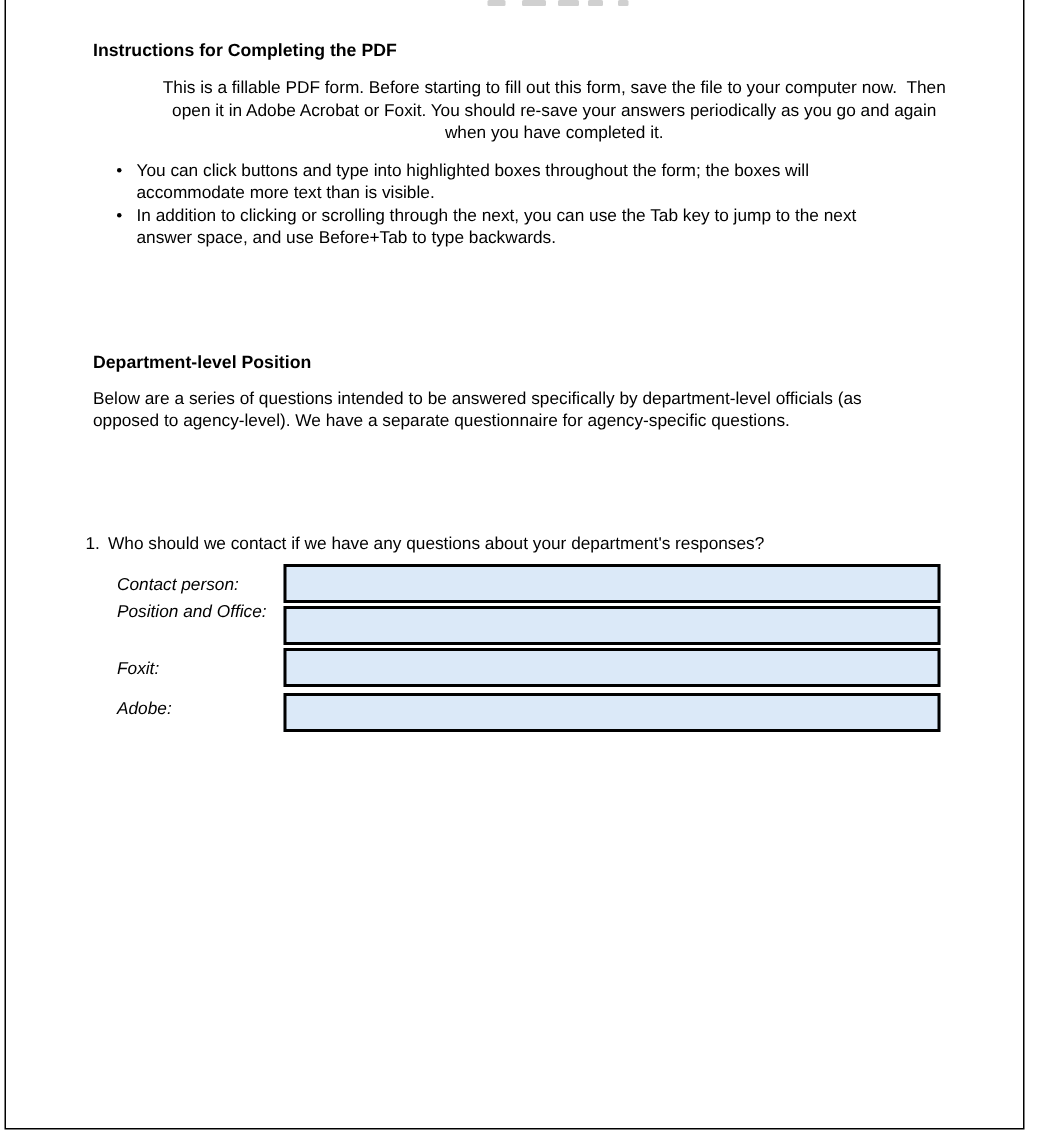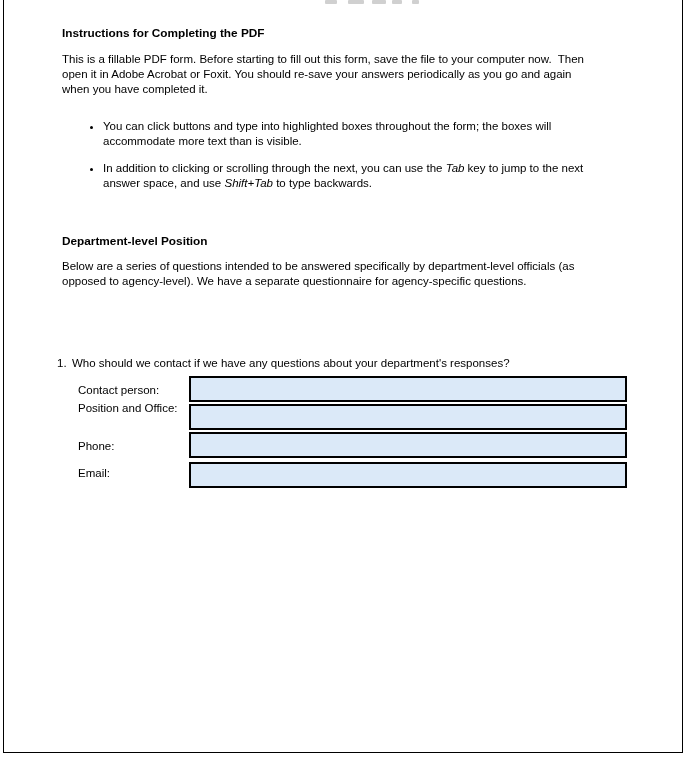--- a/index.html
+++ b/index.html
@@ -28,27 +28,27 @@
   .tmark:nth-child(1){left:5px;width:12px;}
   .tmark:nth-child(2){left:28px;width:16px;}
   .tmark:nth-child(3){left:52px;width:14px;}
   .tmark:nth-child(4){left:72px;width:10px;}
   .tmark:nth-child(5){left:92px;width:7px;}
 
   .abs{position:absolute;}
   .h-bold{font-weight:bold;font-size:11.8px;line-height:14px;white-space:pre;}
   .para{line-height:15px;white-space:pre-wrap;width:615px;}
   ul.blist{list-style:disc;padding-left:29px;width:600px;}
-  ul.blist li{line-height:15px;white-space:pre-wrap;margin:12px;}
-  .it{font-style:italic;}
+  ul.blist li{line-height:15px;white-space:pre-wrap;margin:0;}
+  .it{}
 
   .q-row{display:flex;line-height:15px;white-space:pre;}
   .q-num{width:15px;flex:0 0 15px;}
 
-  .field-label{line-height:14px;white-space:pre;}
+  .field-label{line-height:14px;white-space:pre;font-style:italic;}
   input.field{
     position:absolute;
     left:189px;
     width:438px;
     height:26px;
     background:var(--field-fill);
     border:2px solid #000;
     border-radius:0;
     font-family:"Liberation Sans","DejaVu Sans",sans-serif;
     font-size:11.5px;
@@ -65,44 +65,44 @@
 <div class="clipped-title">
   <span class="tmark"></span>
   <span class="tmark"></span>
   <span class="tmark"></span>
   <span class="tmark"></span>
   <span class="tmark"></span>
 </div>
 
 <div class="abs h-bold" style="left:62px;top:26px;">Instructions for Completing the PDF</div>
 
-<div class="abs para" style="left:62px;top:52px;">This is a fillable PDF form. Before starting to fill out this form, save the file to your computer now.  Then
+<div class="abs para" style="left:62px;top:52px;text-align:center;">This is a fillable PDF form. Before starting to fill out this form, save the file to your computer now.  Then
 open it in Adobe Acrobat or Foxit. You should re-save your answers periodically as you go and again
 when you have completed it.</div>
 
 <ul class="blist abs" style="left:62px;top:107px;">
   <li>You can click buttons and type into highlighted boxes throughout the form; the boxes will
 accommodate more text than is visible.</li>
   <li><span>In addition to clicking or scrolling through the next, you can use the </span><span class="it">Tab</span><span> key to jump to the next
-answer space, and use </span><span class="it">Shift+Tab</span><span> to type backwards.</span></li>
+answer space, and use </span><span class="it">Before+Tab</span><span> to type backwards.</span></li>
 </ul>
 
 <div class="abs h-bold" style="left:62px;top:234px;">Department-level Position</div>
 
 <div class="abs para" style="left:62px;top:259px;">Below are a series of questions intended to be answered specifically by department-level officials (as
 opposed to agency-level). We have a separate questionnaire for agency-specific questions.</div>
 
 <div class="abs q-row" style="left:57px;top:356px;">
   <span class="q-num">1.</span>
   <span>Who should we contact if we have any questions about your department's responses?</span>
 </div>
 
 <div class="abs field-label" style="left:78px;top:383px;">Contact person:</div>
 <input class="field" type="text" style="top: 376px;" value="">
 
 <div class="abs field-label" style="left:78px;top:401px;">Position and Office:</div>
 <input class="field" type="text" style="top: 404px;" value="">
 
-<div class="abs field-label" style="left:78px;top:439px;">Phone:</div>
+<div class="abs field-label" style="left:78px;top:439px;">Foxit:</div>
 <input class="field" type="text" style="top: 432px;" value="">
 
-<div class="abs field-label" style="left:78px;top:466px;">Email:</div>
+<div class="abs field-label" style="left:78px;top:466px;">Adobe:</div>
 <input class="field" type="text" style="top: 462px;" value="">
 
 </body></html>

